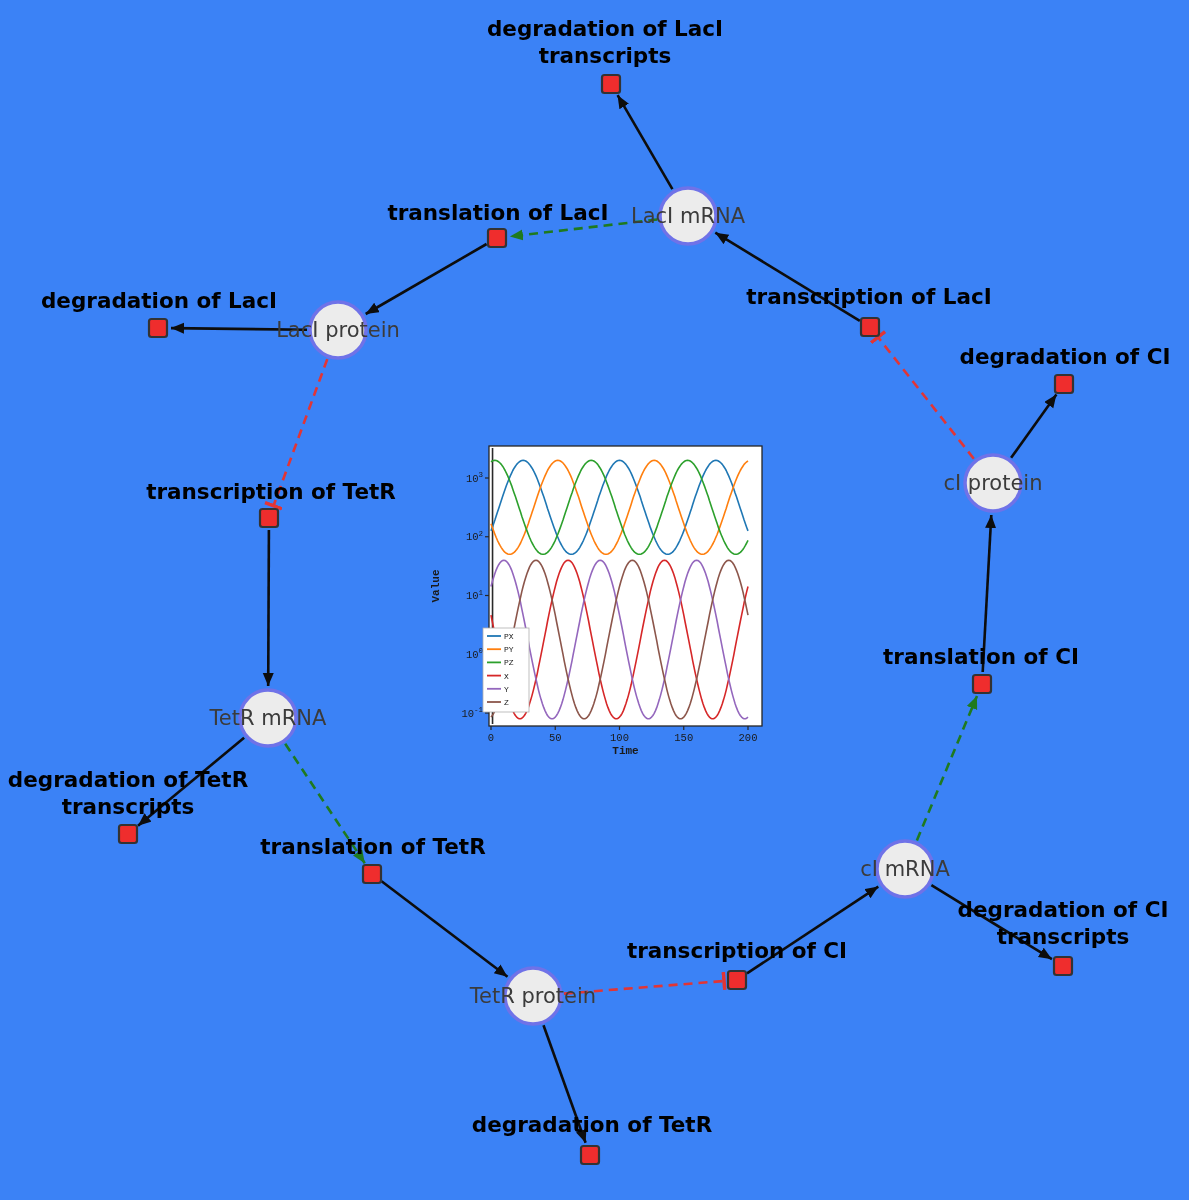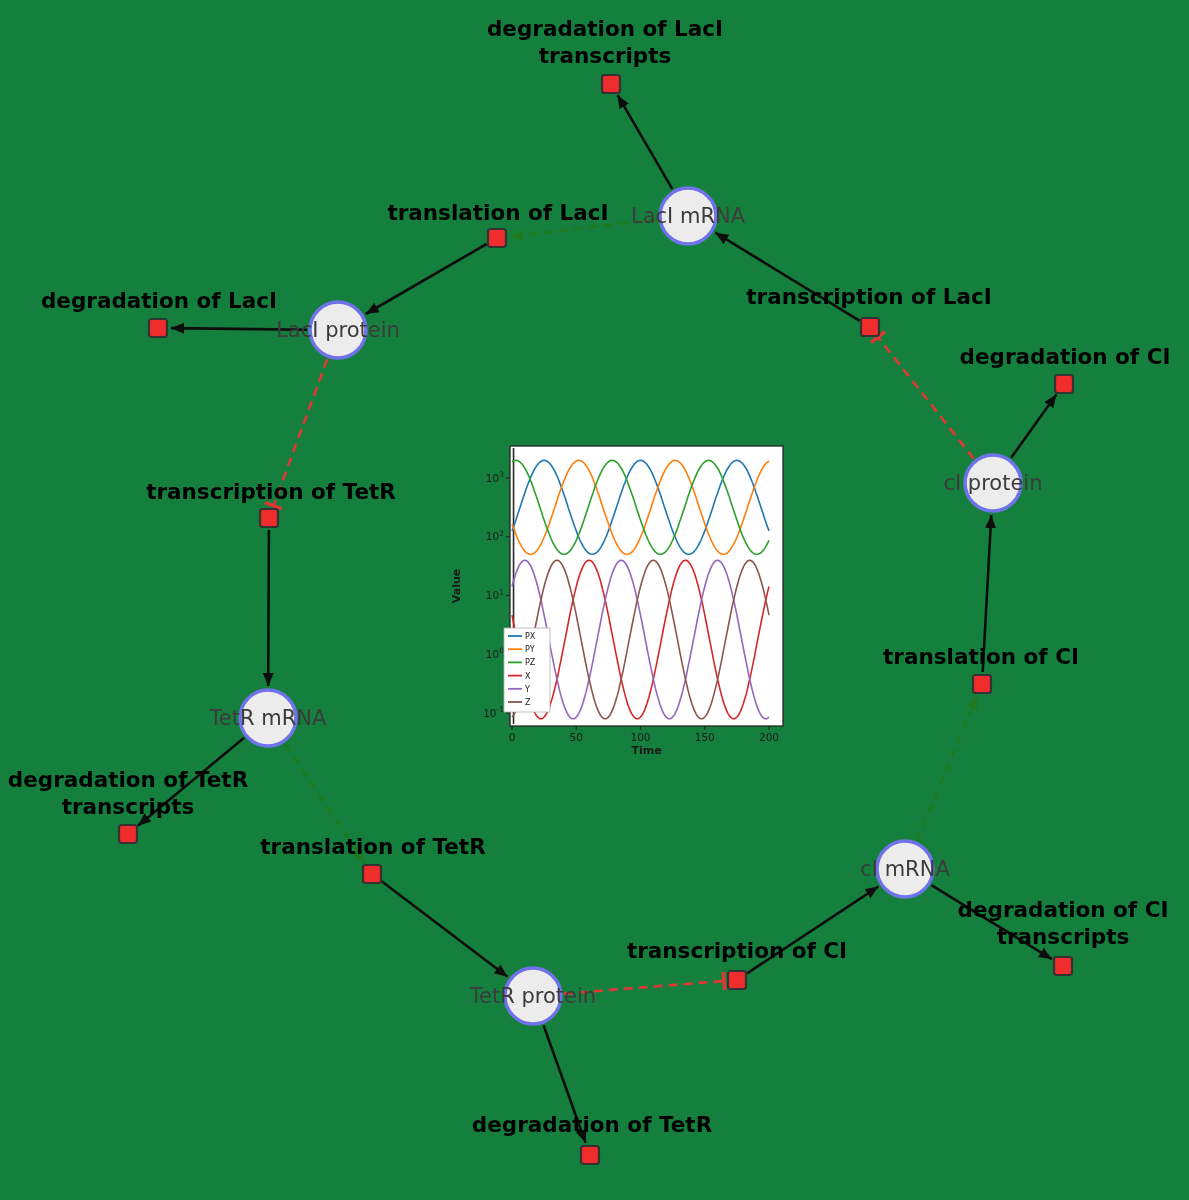--- a/index.html
+++ b/index.html
@@ -1,19 +1,19 @@
 <!DOCTYPE html>
 <html><head>
 <meta charset="utf-8">
 <style>
   html,body{margin:0;padding:0;background:#ffffff;}
-  #stage{position:relative;width:1189px;height:1200px;background:#15803d;overflow:hidden;
+  #stage{position:relative;width:1189px;height:1200px;background:#3b82f6;overflow:hidden;
          font-family:"DejaVu Sans","Liberation Sans",sans-serif;}
   #network-svg{position:absolute;left:0;top:0;}
-  #chart-wrap{position:absolute;left:446px;top:438px;width:350px;height:324px;}
+  #chart-wrap{position:absolute;left:425px;top:438px;width:350px;height:324px;font-family:Liberation Mono, monospace;}
   .species-label{font-size:21px;fill:#3b3b3b;font-weight:400;}
   .reaction-label{font-size:21.5px;font-weight:bold;fill:#000000;}
   .tick-label{font-size:10.5px;fill:#1a1a1a;}
   .axis-label{font-size:11px;font-weight:bold;fill:#1a1a1a;}
   .legend-label{font-size:8px;fill:#1a1a1a;}
 </style>
 </head>
 <body>
 
 <div id="stage">

